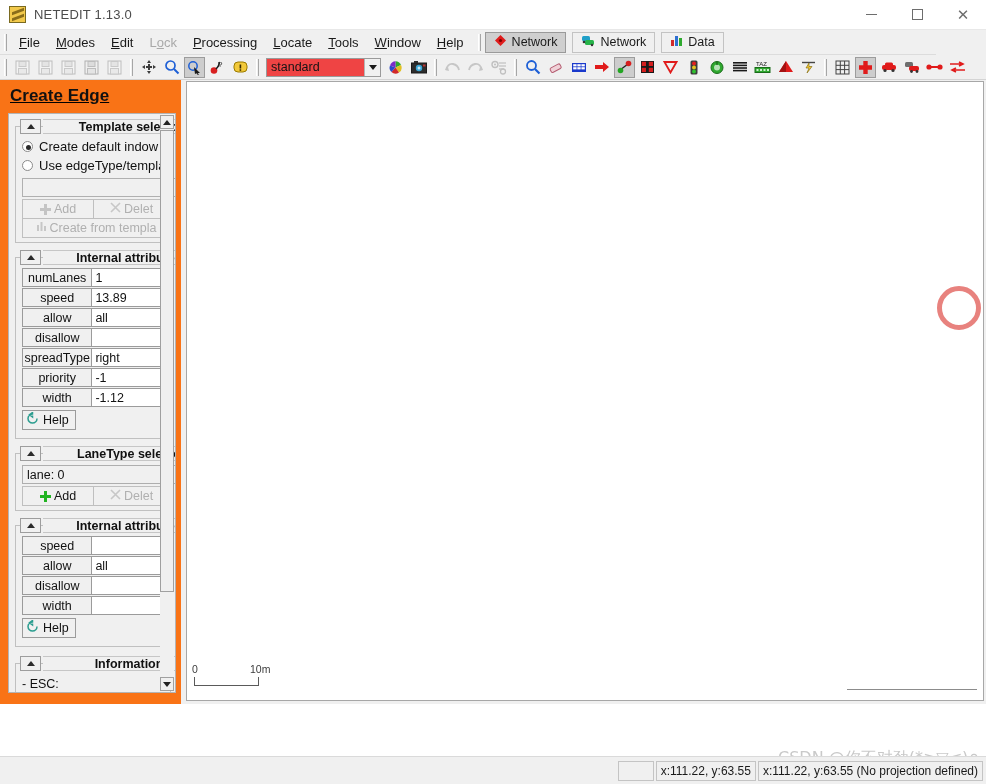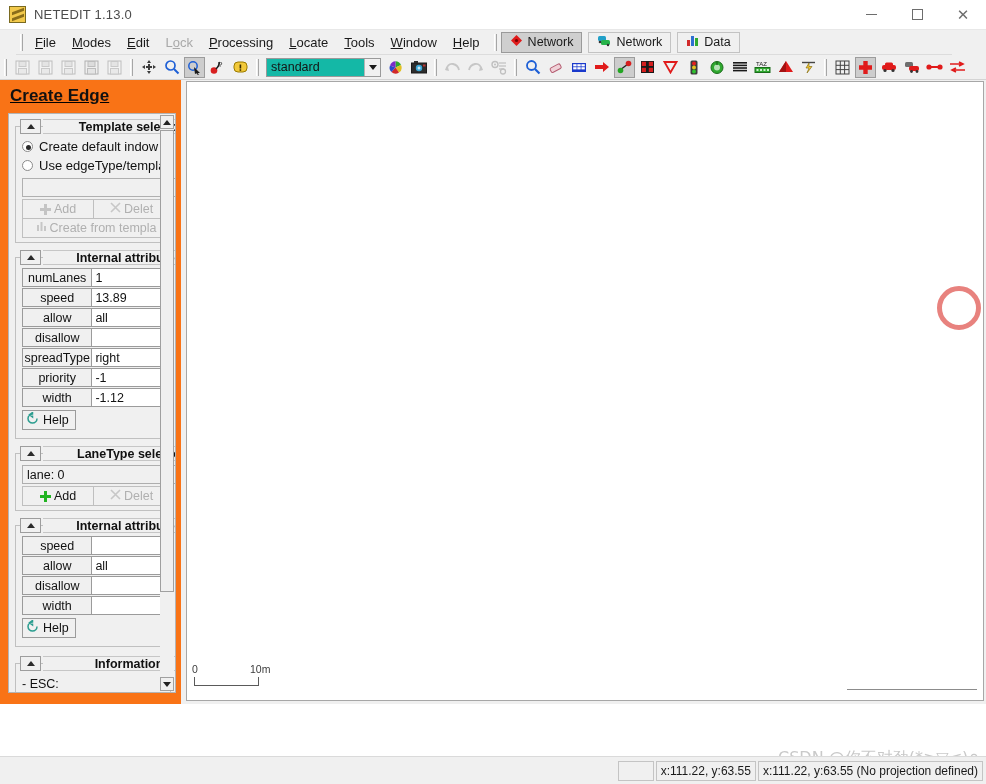--- a/index.html
+++ b/index.html
@@ -47,21 +47,21 @@
     width: 46px; height: 30px; display: flex;
     align-items: center; justify-content: center;
     color: #6d6d6d; font-size: 13px;
   }
   .win-btn .min { width: 11px; height: 1px; background: #6d6d6d; display:block; }
   .win-btn .max { width: 11px; height: 11px; border: 1px solid #6d6d6d; display:block; }
   .win-btn .cls { font-size: 15px; line-height: 1; color:#6d6d6d; }
 
   
   .menubar {
-    position: absolute; left: 16px; top: 30px; width: 936px; height: 25px;
+    position: absolute; left: 0; top: 30px; width: 936px; height: 25px;
     background: #f0f0f0;
     display: flex; align-items: center;
     border-bottom: 1px solid #dcdcdc;
   }
   .grip {
     width: 3px; height: 17px; margin: 0 4px;
     border-left: 1px solid #fff; border-right: 1px solid #a6a6a6;
     flex: none;
   }
   .menu-item {
@@ -91,21 +91,21 @@
     display: flex; align-items: center; justify-content: center;
     flex: none; position: relative;
   }
   .tb.pressed { background: #cdcdcd; border: 1px solid #9c9c9c; }
   .tb svg { display: block; }
   .sep {
     width: 3px; height: 17px; margin: 0 4px;
     border-left: 1px solid #fff; border-right: 1px solid #a6a6a6; flex:none;
   }
   .combo {
-    width: 115px; height: 19px; background: #14b8a6;
+    width: 115px; height: 19px; background: #ef4444;
     border: 1px solid #9a9a9a;
     display: flex; align-items: center; margin: 0 3px; flex: none;
   }
   .combo .val { font-size: 12.5px; padding-left: 4px; color: #141414; }
   .combo .arrow {
     margin-left: auto; width: 16px; height: 17px;
     background: #f0f0f0; border-left: 1px solid #b5b5b5;
     display: flex; align-items: center; justify-content: center;
   }
   .combo .arrow i {

